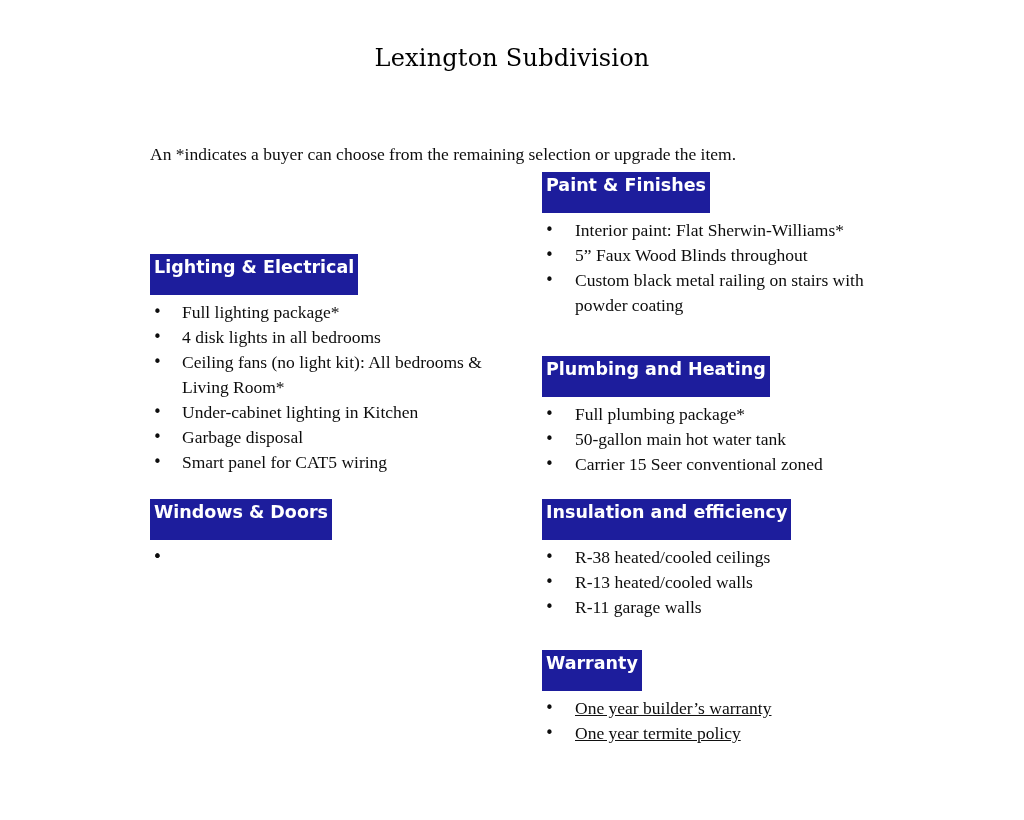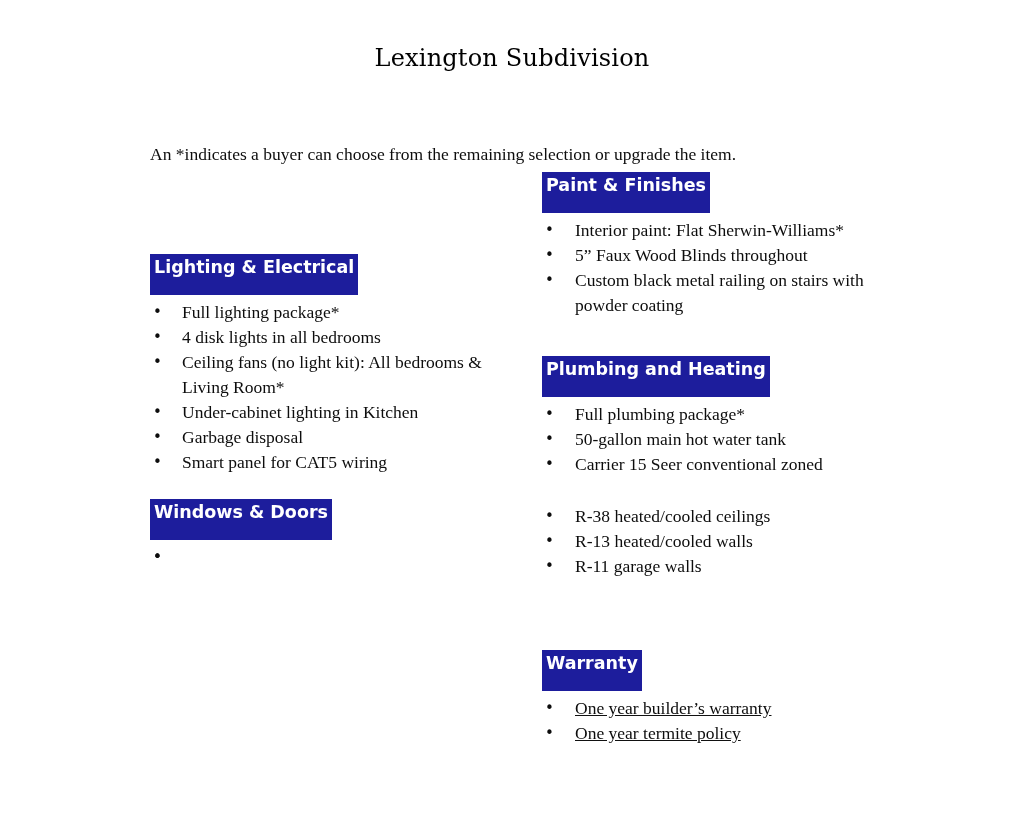--- a/index.html
+++ b/index.html
@@ -204,20 +204,21 @@
           <span class="bullet-text">50-gallon main hot water tank</span>
         </li>
         <li>
           <span class="bullet-dot">•</span>
           <span class="bullet-text">Carrier 15 Seer conventional zoned</span>
         </li>
       </ul>
     </div>
 
     <div class="section" style="top:499px;">
+      <div class="section-heading">Insulation and efficiency</div>
       <ul class="bullets">
         <li>
           <span class="bullet-dot">•</span>
           <span class="bullet-text">R-38 heated/cooled ceilings</span>
         </li>
         <li>
           <span class="bullet-dot">•</span>
           <span class="bullet-text">R-13 heated/cooled walls</span>
         </li>
         <li>

